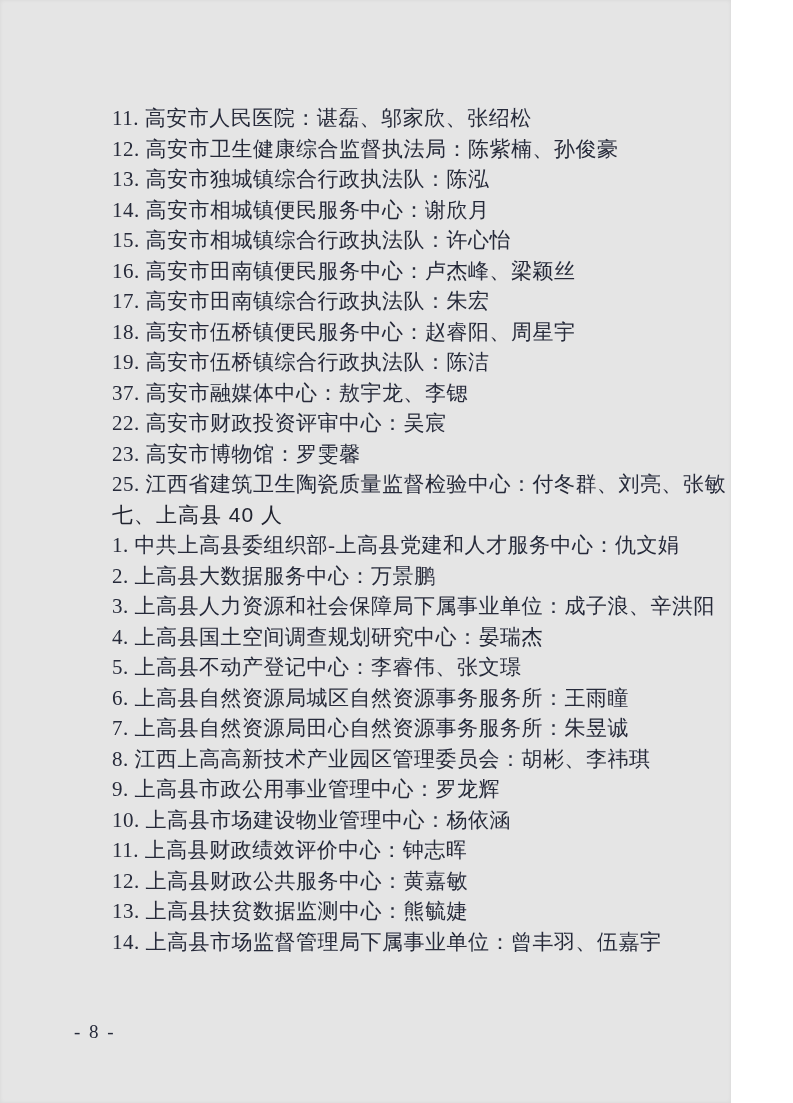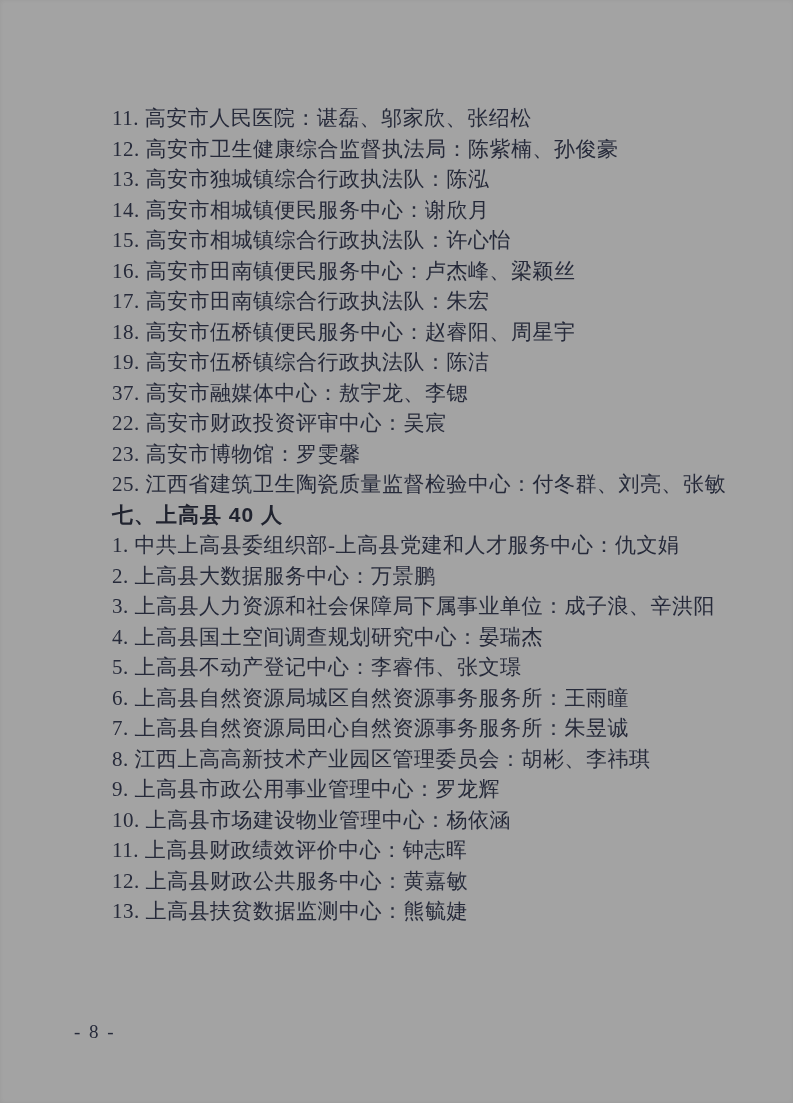--- a/index.html
+++ b/index.html
@@ -1,41 +1,41 @@
 <!DOCTYPE html>
 <html><head>
 <meta charset="utf-8">
 <style>
   * { margin: 0; padding: 0; box-sizing: border-box; }
   html, body { background: #ffffff; }
   .page {
     position: relative;
-    width: 793px;
+    width: 731px;
     height: 1103px;
-    background: #a3a3a3;
+    background: #e5e5e5;
     overflow: hidden;
     box-shadow: inset 0 0 4px rgba(0,0,0,0.06);
     font-family: "Liberation Serif", "DejaVu Serif", serif;
   }
   .text-block {
     position: absolute;
     left: 112px;
     top: 103px;
     width: 650px;
   }
   .line {
     font-size: 21px;
     line-height: 30.5px;
     color: #262a3a;
     letter-spacing: 0.5px;
     white-space: nowrap;
     font-family: "Liberation Serif", "DejaVu Serif", serif;
   }
   .line.heading {
-    font-weight: bold;
+    font-weight: normal;
     font-family: "Liberation Sans", "DejaVu Sans", sans-serif;
     letter-spacing: 1px;
     color: #20232f;
   }
   .page-number {
     position: absolute;
     left: 74px;
     top: 1021px;
     font-size: 19px;
     letter-spacing: 2px;
@@ -68,15 +68,16 @@
     <div class="line">4. 上高县国土空间调查规划研究中心：晏瑞杰</div>
     <div class="line">5. 上高县不动产登记中心：李睿伟、张文璟</div>
     <div class="line">6. 上高县自然资源局城区自然资源事务服务所：王雨瞳</div>
     <div class="line">7. 上高县自然资源局田心自然资源事务服务所：朱昱诚</div>
     <div class="line">8. 江西上高高新技术产业园区管理委员会：胡彬、李祎琪</div>
     <div class="line">9. 上高县市政公用事业管理中心：罗龙辉</div>
     <div class="line">10. 上高县市场建设物业管理中心：杨依涵</div>
     <div class="line">11. 上高县财政绩效评价中心：钟志晖</div>
     <div class="line">12. 上高县财政公共服务中心：黄嘉敏</div>
     <div class="line">13. 上高县扶贫数据监测中心：熊毓婕</div>
+    <div class="line">14. 上高县市场监督管理局下属事业单位：曾丰羽、伍嘉宇</div>
   </div>
   <div class="page-number">- 8 -</div>
 </div>
 
 </body></html>

